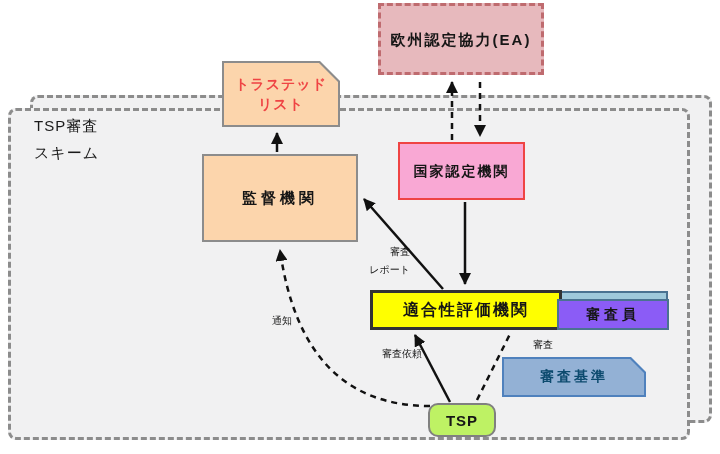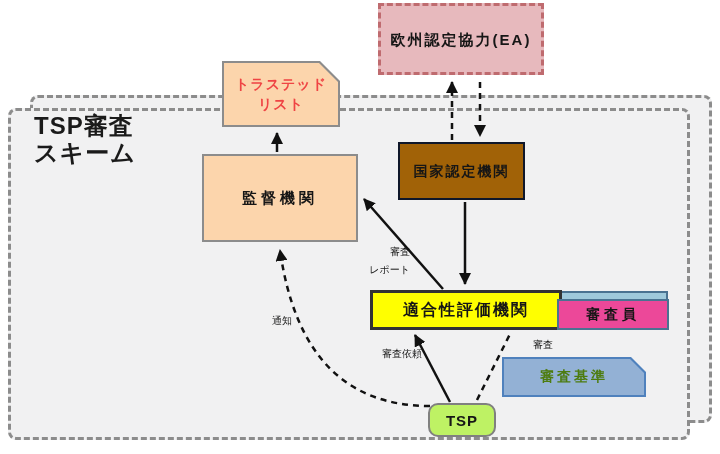--- a/index.html
+++ b/index.html
@@ -10,49 +10,49 @@
   .frame{position:absolute;box-sizing:border-box;border:3px dashed #8c8c8c;border-radius:8px;background:#f1f1f2;}
   #frame-back{left:30px;top:95px;width:682px;height:328px;z-index:1;}
   #frame-front{left:8px;top:108px;width:682px;height:332px;z-index:2;}
 
   
   .box{position:absolute;box-sizing:border-box;display:flex;align-items:center;justify-content:center;
        text-align:center;font-weight:bold;color:#161616;z-index:5;}
 
   #ea-box{left:378px;top:3px;width:166px;height:72px;background:#e7b9bd;border:3px dashed #bf6b6f;
           font-size:15px;line-height:21px;letter-spacing:2px;z-index:6;}
-  #national-box{left:398px;top:142px;width:127px;height:58px;background:#a16207;border:2px solid #0f172a;
+  #national-box{left:398px;top:142px;width:127px;height:58px;background:#f9a8d4;border:2px solid #ef4444;
           font-size:14px;line-height:20px;letter-spacing:2px;}
   #supervisory-box{left:202px;top:154px;width:156px;height:88px;background:#fcd5ac;border:2px solid #8c8c8c;
           font-size:15px;letter-spacing:4px;}
   #cab-box{left:370px;top:290px;width:192px;height:40px;background:#ffff00;border:3px solid #333333;
           font-size:16px;letter-spacing:2px;z-index:6;}
   #auditor-back{left:550px;top:291px;width:118px;height:28px;background:#9fc9db;border:2px solid #4a7291;z-index:5;}
-  #auditor-front{left:557px;top:299px;width:112px;height:31px;background:#ec4899;border:2px solid #4a7291;
+  #auditor-front{left:557px;top:299px;width:112px;height:31px;background:#8b5cf6;border:2px solid #4a7291;
           font-size:14px;letter-spacing:4px;z-index:7;}
   #tsp-box{left:428px;top:403px;width:68px;height:34px;background:#bef264;border:2px solid #808080;border-radius:10px;
           font-size:15px;letter-spacing:1px;}
 
   
   .card{position:absolute;z-index:5;}
   .card .card-border{position:absolute;inset:0;}
   .card .card-fill{position:absolute;inset:2px;}
   .card .card-label{position:absolute;inset:0;display:flex;flex-direction:column;align-items:center;justify-content:center;
           font-weight:bold;color:#ef4444;text-align:center;}
   #trusted-card{left:222px;top:61px;width:118px;height:66px;}
   #trusted-card .card-border{background:#8c8c8c;clip-path:polygon(0 0,calc(100% - 20px) 0,100% 20px,100% 100%,0 100%);}
   #trusted-card .card-fill{background:#fcd5ac;clip-path:polygon(0 0,calc(100% - 19px) 0,100% 19px,100% 100%,0 100%);}
   #trusted-card .card-label{font-size:14px;line-height:20px;letter-spacing:1px;}
   #criteria-card{left:502px;top:357px;width:144px;height:40px;}
   #criteria-card .card-border{background:#4f81bd;clip-path:polygon(0 0,calc(100% - 15px) 0,100% 15px,100% 100%,0 100%);}
   #criteria-card .card-fill{background:#93b1d5;clip-path:polygon(0 0,calc(100% - 14px) 0,100% 14px,100% 100%,0 100%);}
-  #criteria-card .card-label{font-size:14px;letter-spacing:3px;color:#4d7c0f;}
+  #criteria-card .card-label{font-size:14px;letter-spacing:3px;color:#0c4a6e;}
 
   
-  #frame-title{position:absolute;left:34px;top:112px;width:120px;z-index:4;font-size:24px;font-weight:bold;
+  #frame-title{position:absolute;left:34px;top:112px;width:120px;z-index:4;font-size:15px;font-weight:normal;
           color:#1a1a1a;line-height:27px;letter-spacing:1px;}
 
   
   .edge-label{position:absolute;z-index:8;font-size:10px;font-weight:400;color:#1a1a1a;text-align:right;line-height:18px;}
   #label-audit-report{left:336px;top:243px;width:74px;}
   #label-notification{left:246px;top:312px;width:46px;}
   #label-audit-request{left:334px;top:345px;width:88px;font-family:Liberation Serif, serif;}
   #label-audit{left:509px;top:336px;width:44px;}
 
   

